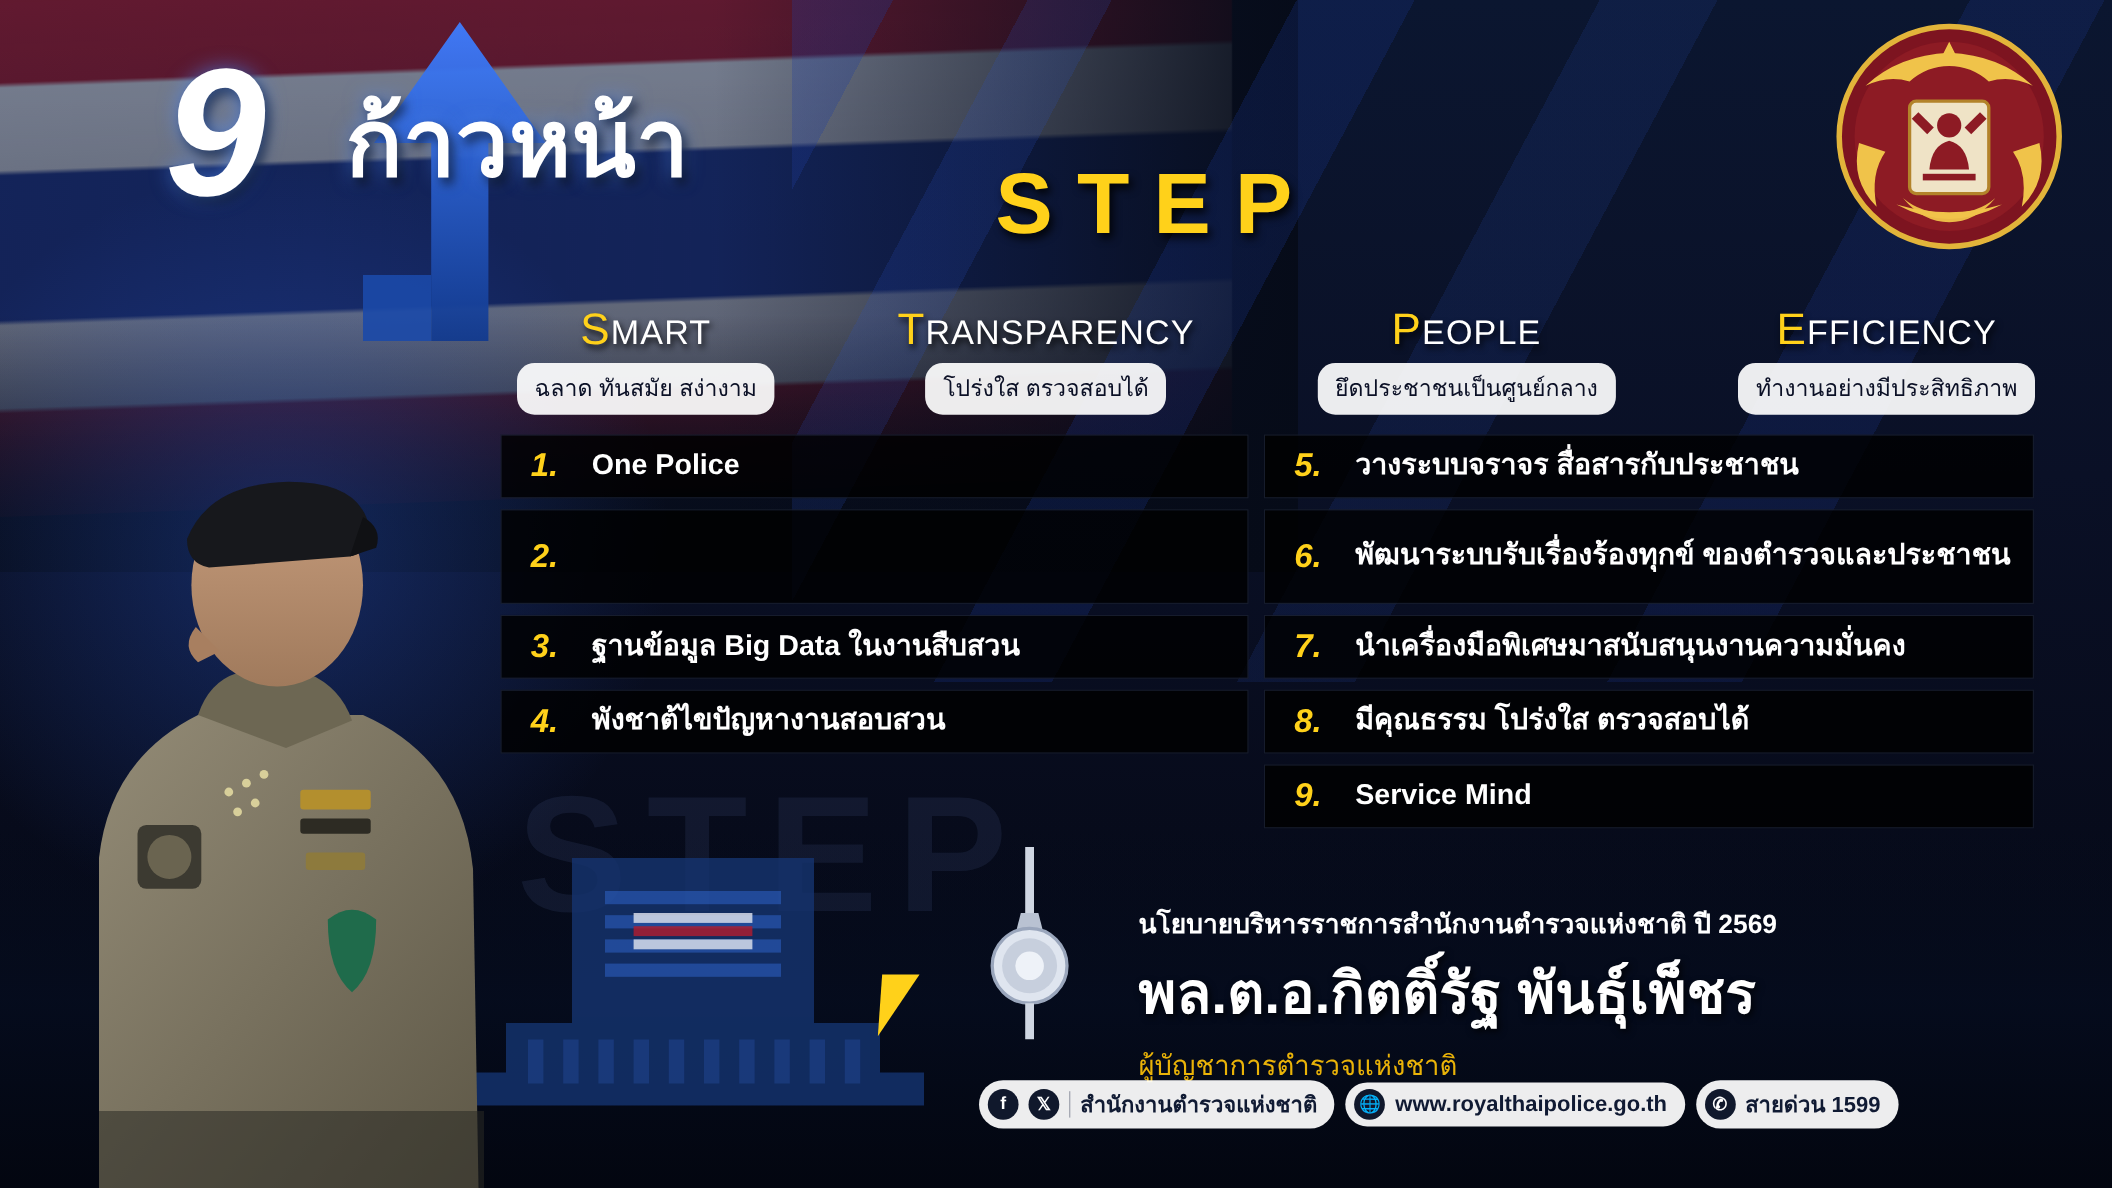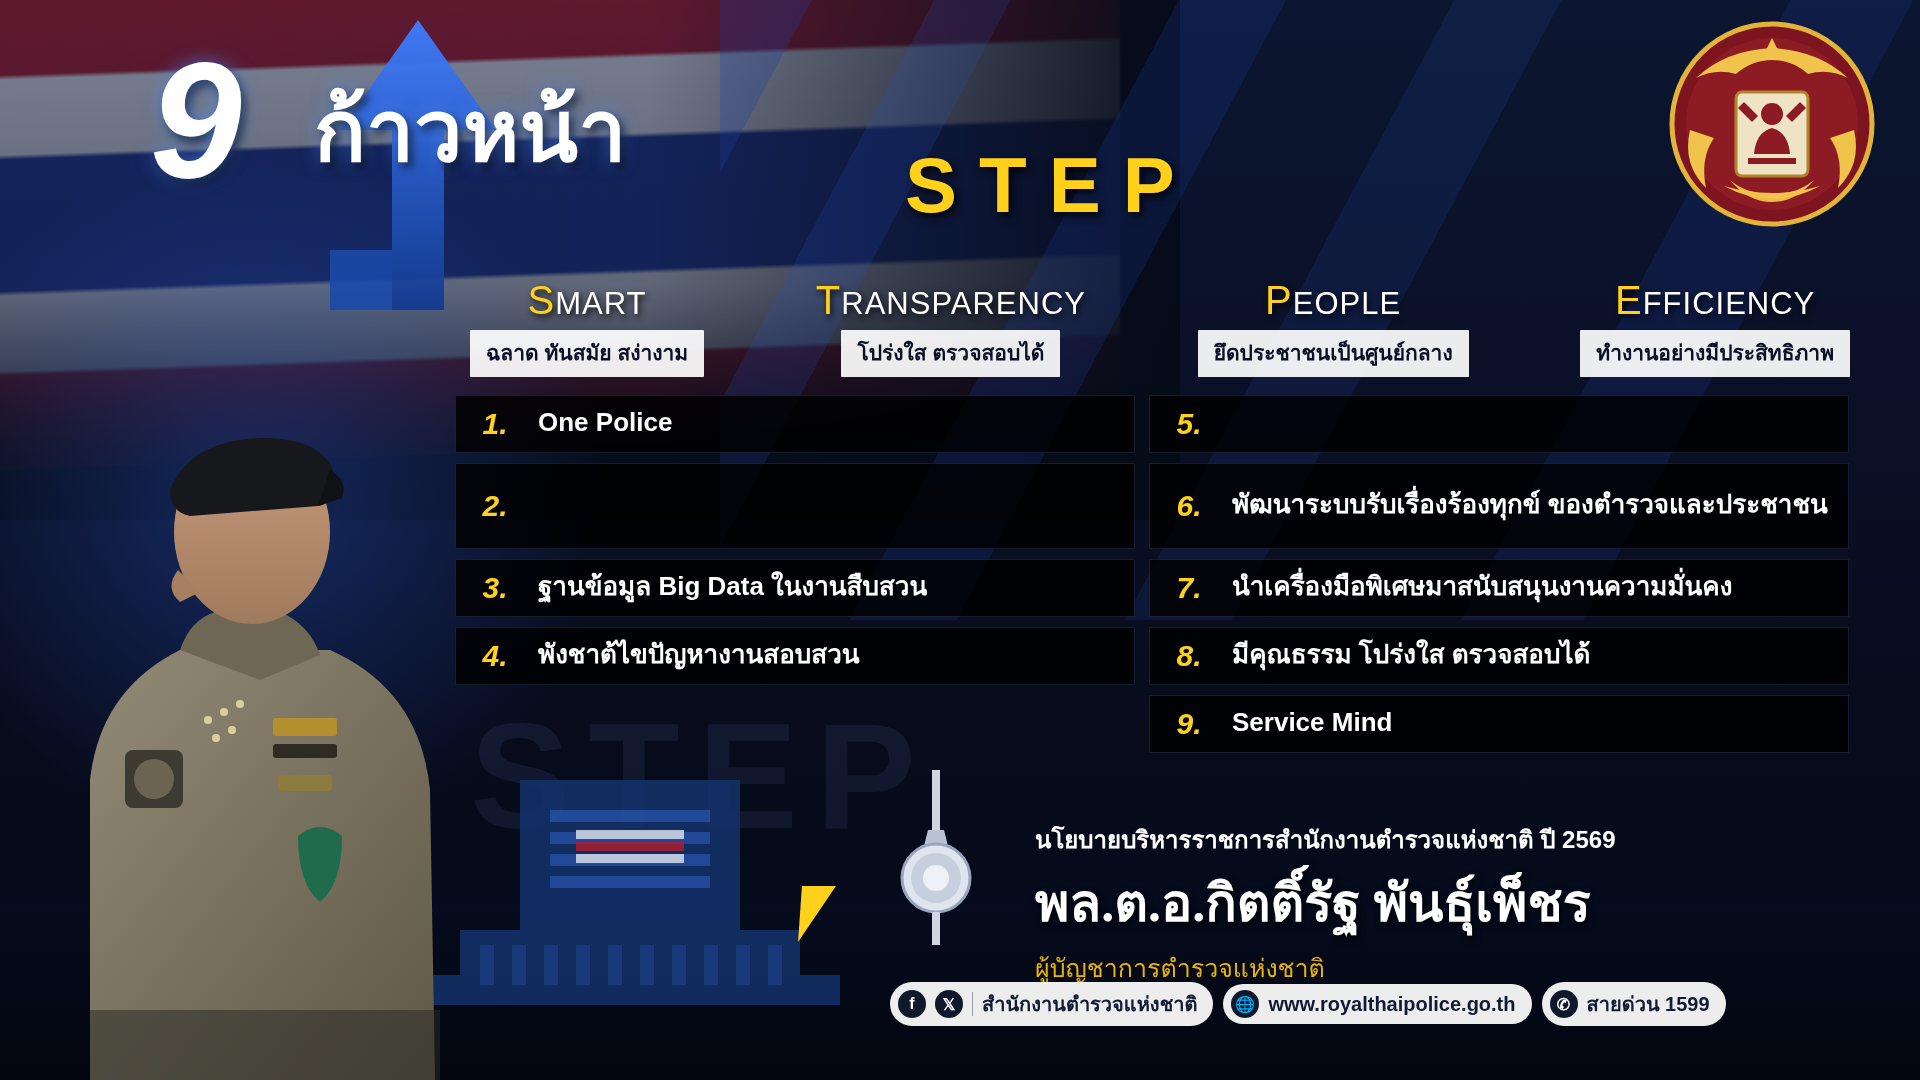--- a/index.html
+++ b/index.html
@@ -127,23 +127,23 @@
     white-space: nowrap;
   }
   .acro-word .big { font-size: 40px; color: #ffd11a; }
   .acro-word .rest { font-size: 31px; }
   .acro-sub {
     margin-top: 7px;
     display: inline-block;
     background: rgba(255,255,255,0.92);
     color: #0b1026;
     font-size: 21px;
-    font-weight: bold;
+    font-weight: normal;
     padding: 6px 16px 8px;
-    border-radius: 1px;
+    border-radius: 16px;
     white-space: nowrap;
   }
 
   
   .lists {
     position: absolute; left: 455px; top: 395px; width: 1395px;
     display: flex; gap: 14px;
   }
   .col { width: 680px; display: flex; flex-direction: column; gap: 10px; }
   .col.right { width: 700px; }
@@ -169,21 +169,20 @@
   .item.tall { min-height: 84px; }
 
   
   .policy {
     position: absolute; left: 1035px; top: 820px; width: 820px;
   }
   .policy .line1 { font-size: 24px; color: #ffffff; font-weight: bold; }
   .policy .name {
     font-size: 52px; font-weight: bold; color: #ffffff; margin-top: 2px;
     text-shadow: 2px 3px 7px rgba(0,0,0,0.8);
-    font-family: Liberation Serif, serif;
   }
   .policy .role { font-size: 25px; color: #eab308; margin-top: 4px; }
   .yellow-slash {
     position: absolute; left: 800px; top: 886px;
     width: 0; height: 0;
     border-left: 34px solid #ffd11a;
     border-bottom: 56px solid transparent;
     transform: skewX(-4deg);
   }
   .medal {
@@ -365,20 +364,21 @@
       </div>
       <div class="item">
         <div class="num">4.</div>
         <div class="txt">พังชาต้ไขปัญหางานสอบสวน</div>
       </div>
     </div>
 
     <div class="col right">
       <div class="item">
         <div class="num">5.</div>
+        <div class="txt">วางระบบจราจร สื่อสารกับประชาชน</div>
       </div>
       <div class="item tall">
         <div class="num">6.</div>
         <div class="txt">พัฒนาระบบรับเรื่องร้องทุกข์ ของตำรวจและประชาชน</div>
       </div>
       <div class="item">
         <div class="num">7.</div>
         <div class="txt">นำเครื่องมือพิเศษมาสนับสนุนงานความมั่นคง</div>
       </div>
       <div class="item">

